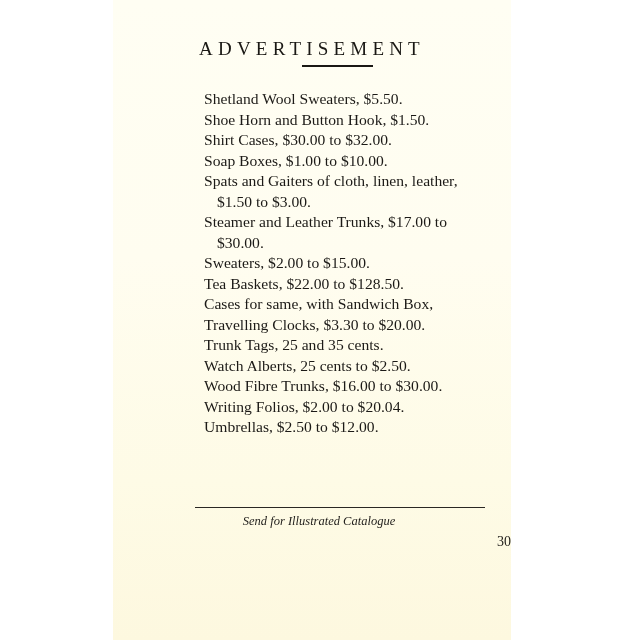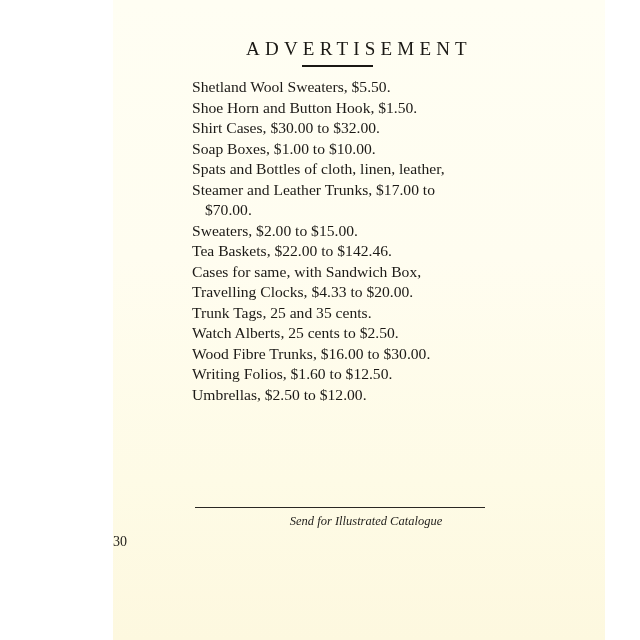--- a/index.html
+++ b/index.html
@@ -7,21 +7,21 @@
       padding: 0;
       width: 640px;
       height: 640px;
       background: #ffffff;
       overflow: hidden;
     }
     .page {
       position: absolute;
       left: 113px;
       top: 0;
-      width: 492px;
+      width: 398px;
       height: 640px;
       background: linear-gradient(180deg, #fffef3 0%, #fffdf0 40%, #fefbe6 75%, #fdf8df 100%);
       font-family: "DejaVu Serif", "Liberation Serif", serif;
       color: #1c1a17;
     }
     .title {
       position: absolute;
       left: 0;
       width: 100%;
       top: 38px;
@@ -37,21 +37,21 @@
       width: 71px;
       top: 65px;
       height: 2px;
       background: #1a1814;
     }
     .list {
       position: absolute;
       left: 79px;
       top: 77px;
       width: 293px;
-      margin: 0;
+      margin: 12px;
       padding: 0;
       list-style: none;
     }
     .item {
       font-family: "Liberation Serif", serif;
       font-size: 15.6px;
       line-height: 20.5px;
       text-align: justify;
       text-align-last: left;
       color: #1c1a17;
@@ -79,47 +79,47 @@
       font-style: italic;
       font-size: 12.5px;
       color: #1f1d1a;
       margin-left: 7px;
     }
     .page-number {
       position: absolute;
       left: 0;
       width: 100%;
       top: 534px;
-      text-align: left;
+      text-align: right;
       font-family: "Liberation Serif", serif;
       font-size: 14px;
       color: #1f1d1a;
     }
   </style>
 </head>
 <body>
 
 <div class="page">
   <div class="title">ADVERTISEMENT</div>
   <div class="title-rule"></div>
 
   <ul class="list">
     <li class="item"><span>Shetland Wool Sweaters, $5.50.</span></li>
     <li class="item"><span>Shoe Horn and Button Hook, $1.50.</span></li>
     <li class="item"><span>Shirt Cases, $30.00 to $32.00.</span></li>
     <li class="item"><span>Soap Boxes, $1.00 to $10.00.</span></li>
-    <li class="item"><span>Spats and Bottles of cloth, linen, leather,</span></li>
-    <li class="item"><span>Steamer and Leather Trunks, $17.00 to</span><span class="cont">$70.00.</span></li>
+    <li class="item"><span>Spats and Gaiters of cloth, linen, leather,</span><span class="cont">$1.50 to $3.00.</span></li>
+    <li class="item"><span>Steamer and Leather Trunks, $17.00 to</span><span class="cont">$30.00.</span></li>
     <li class="item"><span>Sweaters, $2.00 to $15.00.</span></li>
-    <li class="item"><span>Tea Baskets, $22.00 to $142.46.</span></li>
+    <li class="item"><span>Tea Baskets, $22.00 to $128.50.</span></li>
     <li class="item"><span>Cases for same, with Sandwich Box,</span></li>
-    <li class="item"><span>Travelling Clocks, $4.33 to $20.00.</span></li>
+    <li class="item"><span>Travelling Clocks, $3.30 to $20.00.</span></li>
     <li class="item"><span>Trunk Tags, 25 and 35 cents.</span></li>
     <li class="item"><span>Watch Alberts, 25 cents to $2.50.</span></li>
     <li class="item"><span>Wood Fibre Trunks, $16.00 to $30.00.</span></li>
-    <li class="item"><span>Writing Folios, $1.60 to $12.50.</span></li>
+    <li class="item"><span>Writing Folios, $2.00 to $20.04.</span></li>
     <li class="item"><span>Umbrellas, $2.50 to $12.00.</span></li>
   </ul>
 
   <div class="bottom-rule"></div>
   <div class="catalogue">Send for Illustrated Catalogue</div>
   <div class="page-number">30</div>
 </div>
 
 </body></html>

